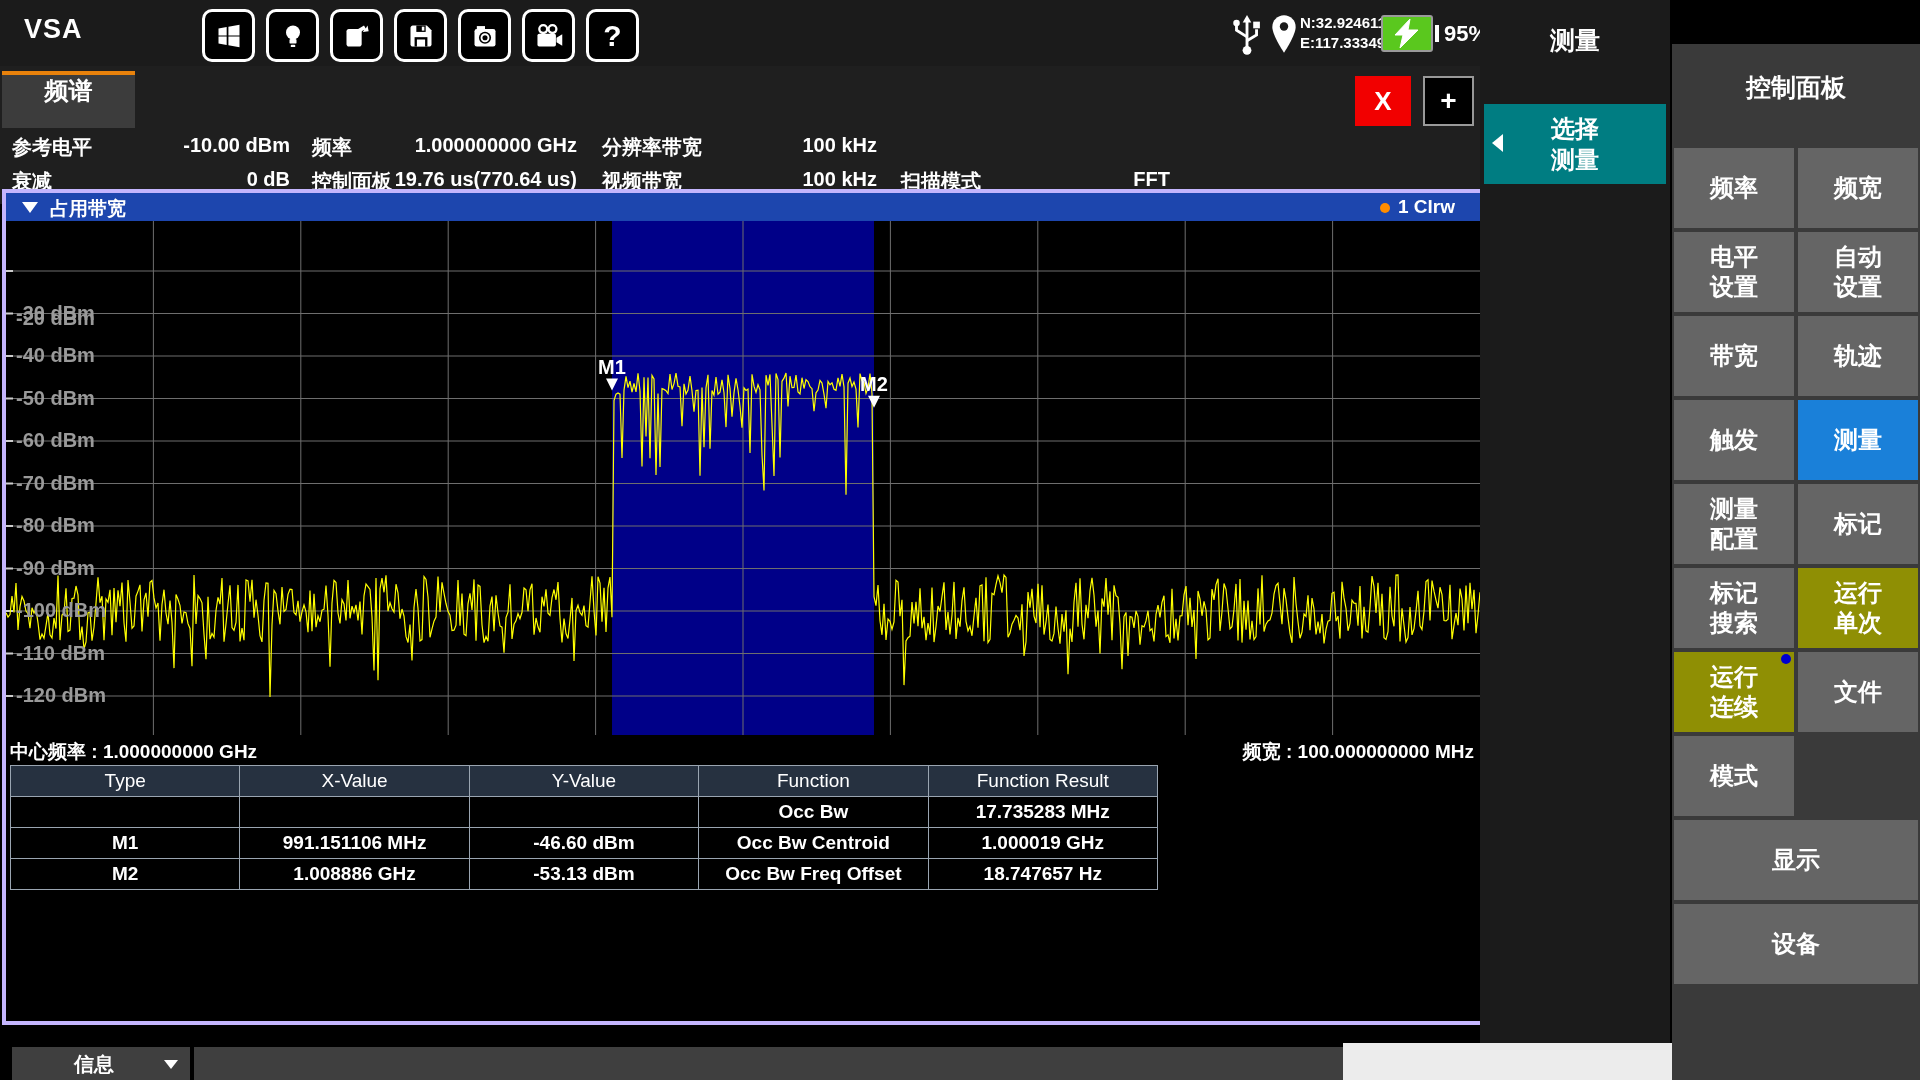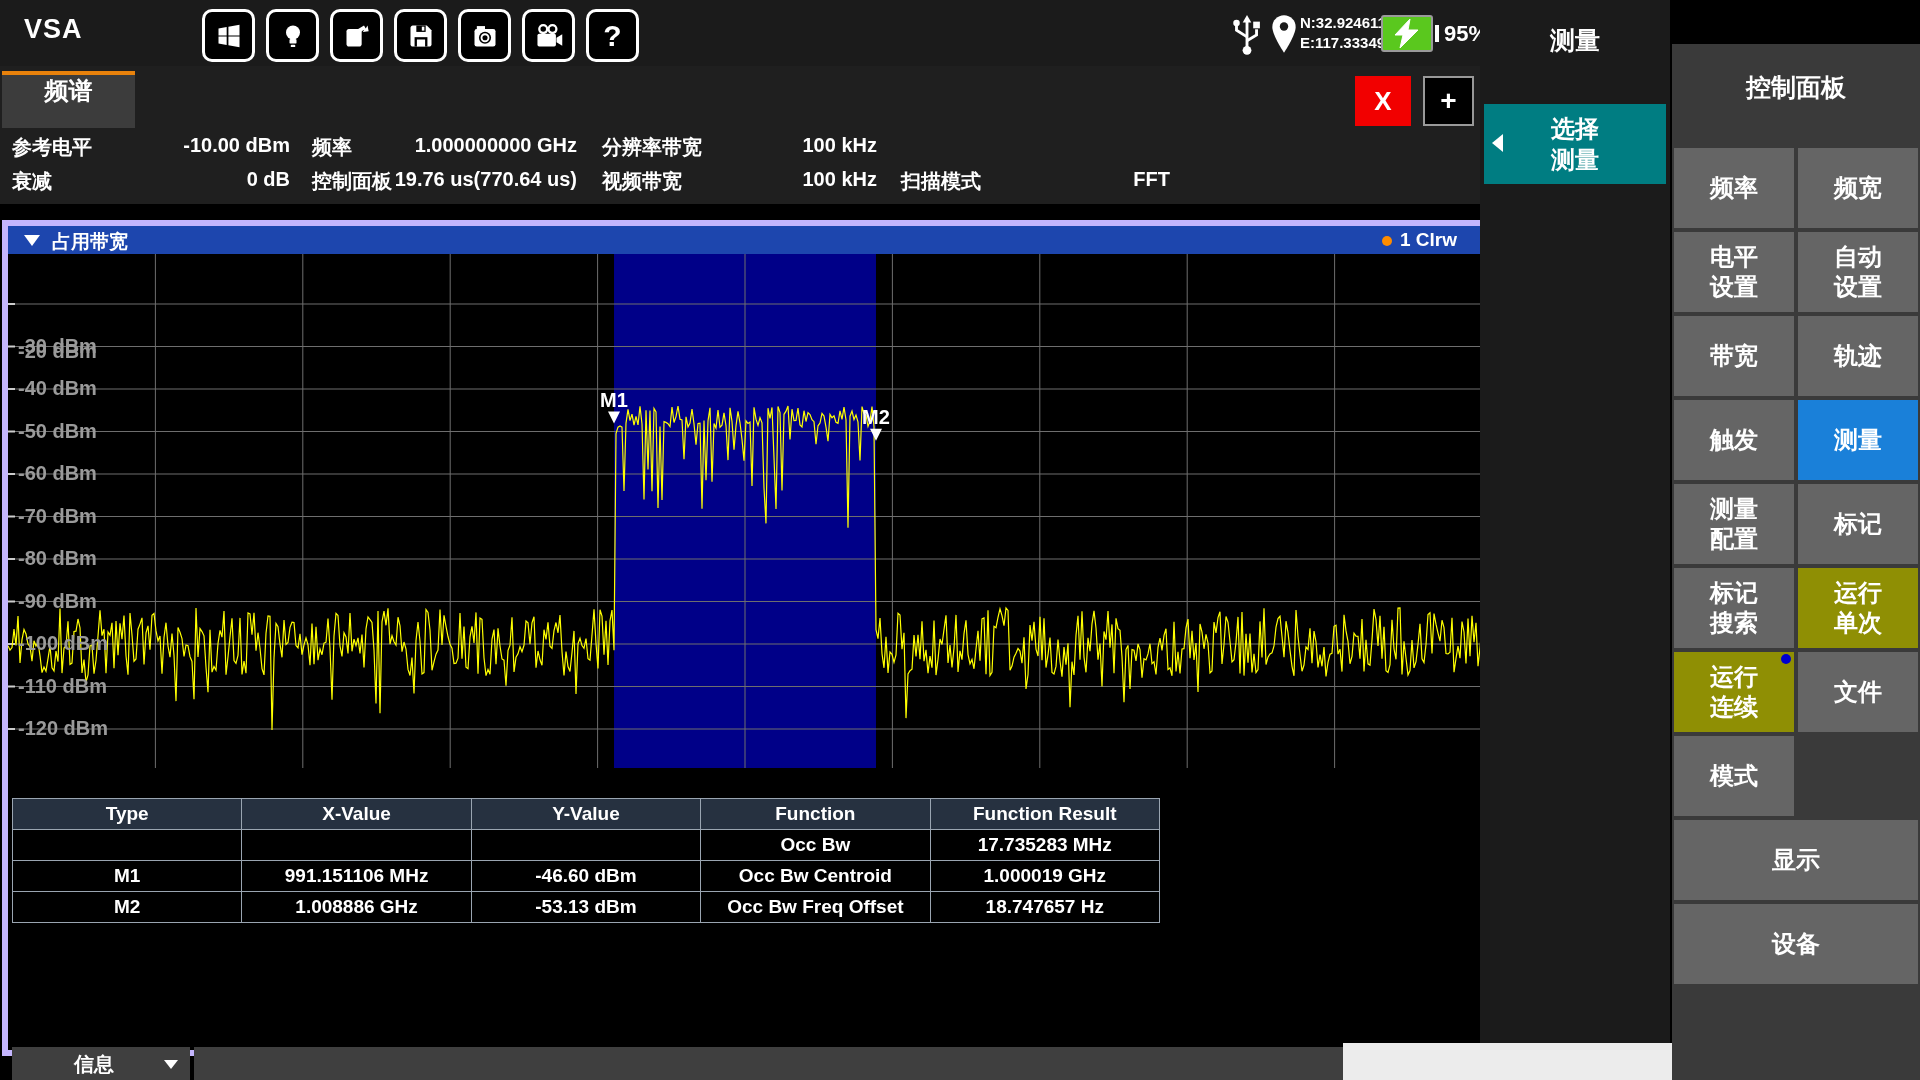--- a/index.html
+++ b/index.html
@@ -19,36 +19,36 @@
   
   #main-top{left:0;top:66px;width:1480px;height:138px;background:#1f1f1f;}
   .tab-active{left:2px;top:71px;width:133px;height:57px;background:#3c3c3c;border-top:4px solid #e8820c;
     display:flex;align-items:flex-start;justify-content:center;font-size:24px;}
   .close-btn{left:1355px;top:76px;width:56px;height:50px;background:#f20000;display:flex;align-items:center;justify-content:center;font-size:26px;cursor:pointer;}
   .add-btn{left:1423px;top:76px;width:51px;height:50px;background:#000;border:2px solid #999;display:flex;align-items:center;justify-content:center;font-size:28px;cursor:pointer;}
   .set-pair{height:28px;font-size:20px;}
   .set-pair .lbl{float:left;}
   .set-pair .val{float:right;}
   
-  #display{left:2px;top:220px;width:1512px;height:836px;border:6px solid #c4b5fd;background:#000;}
+  #display{left:2px;top:189px;width:1512px;height:836px;border:4px solid #c4b5fd;background:#000;}
   .chart-titlebar{left:0;top:0;width:1474px;height:28px;background:#1d46ae;}
   .tri-down{width:0;height:0;border-left:8px solid transparent;border-right:8px solid transparent;border-top:11px solid #fff;}
   .ct-tri{left:16px;top:9px;}
   .ct-title{left:44px;top:3px;font-size:19px;}
   .trace-dot{left:1374px;top:10px;width:10px;height:10px;border-radius:50%;background:#ff8c00;}
   .trace-lbl{left:1392px;top:3px;font-size:19px;}
   .plot{left:0;top:28px;width:1474px;height:514px;background:#000;}
   .ytick{position:absolute;left:10px;font-size:20px;color:#9a9a9a;}
   .marker-readout{left:8px;top:22px;font-size:20px;line-height:25px;}
   .marker-readout .nm{display:inline-block;width:80px;}
   .chart-footer{left:0;top:544px;width:1474px;height:26px;font-size:19px;}
   .cf-left{left:4px;top:2px;}
   .cf-right{right:6px;top:2px;}
   table.mt{border-collapse:collapse;table-layout:fixed;width:1148px;}
-  table.mt th{background:#263140;border:1px solid #9aa5b1;height:28px;font-size:19px;font-weight:bold;}
+  table.mt th{background:#263140;border:1px solid #9aa5b1;height:28px;font-size:19px;font-weight:normal;}
   table.mt td{border:1px solid #9aa5b1;height:28px;font-size:19px;text-align:center;font-weight:bold;color:#fff;}
   .mtw{left:4px;top:572px;}
   
   .info-btn{left:12px;top:1047px;width:178px;height:33px;background:#3f3f3f;cursor:pointer;}
   .info-lbl{left:62px;top:4px;font-size:20px;}
   .info-caret{left:152px;top:13px;width:0;height:0;border-left:7px solid transparent;border-right:7px solid transparent;border-top:9px solid #fff;}
   .panel2{left:194px;top:1047px;width:1149px;height:33px;background:#3f3f3f;}
   .light-strip{left:1343px;top:1043px;width:577px;height:37px;background:#ececec;}
   
   #menu-col{left:1480px;top:0;width:190px;height:1043px;background:#1b1b1b;}
@@ -249,20 +249,24 @@
         <div class="ytick" style="top: 208px;">-60 dBm</div>
         <div class="ytick" style="top: 250.5px;">-70 dBm</div>
         <div class="ytick" style="top: 293px;">-80 dBm</div>
         <div class="ytick" style="top: 335.5px;">-90 dBm</div>
         <div class="ytick" style="top: 378px;">-100 dBm</div>
         <div class="ytick" style="top: 420.5px;">-110 dBm</div>
         <div class="ytick" style="top: 463px;">-120 dBm</div>
       </div>
   </div>
 
+  <div class="a chart-footer">
+    <div class="a cf-left">中心频率 : 1.000000000 GHz</div>
+    <div class="a cf-right">频宽 : 100.000000000 MHz</div>
+  </div>
 
   <div class="a mtw">
     <table class="mt">
       <thead>
           <tr>
             <th>Type</th>
             <th>X-Value</th>
             <th>Y-Value</th>
             <th>Function</th>
             <th>Function Result</th>

